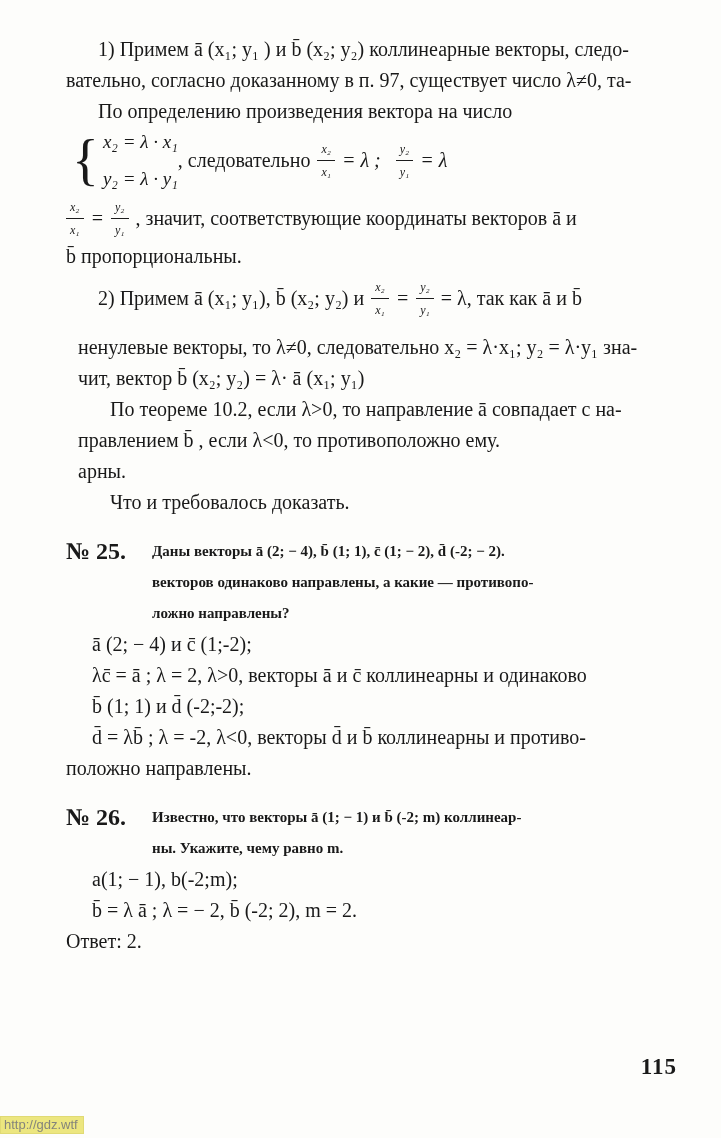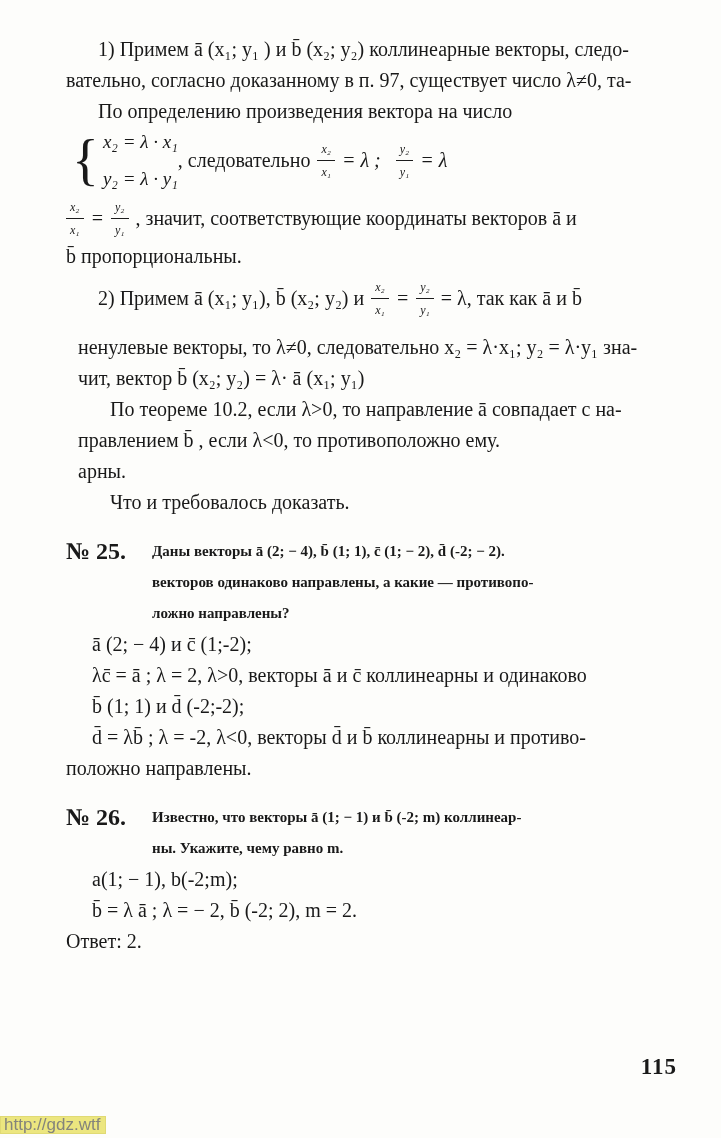--- a/index.html
+++ b/index.html
@@ -46,21 +46,21 @@
   .page-number{
     position:absolute;top:1054px;right:44px;
     font-size:23px;font-weight:700;letter-spacing:1px;
   }
   .status-tooltip{
     position:absolute;left:0;bottom:4px;
     background:#ece67f;
     border:1px solid #e0da74;
     color:#84847b;
     font-family:"Liberation Sans","DejaVu Sans",sans-serif;
-    font-size:17px;line-height:15px;
+    font-size:13px;line-height:15px;
     padding:0 5px 1px 3px;
   }
 </style>
 </head>
 <body>
 
 <div class="page">
   <div class="content">
 
     <p style="margin:0">

